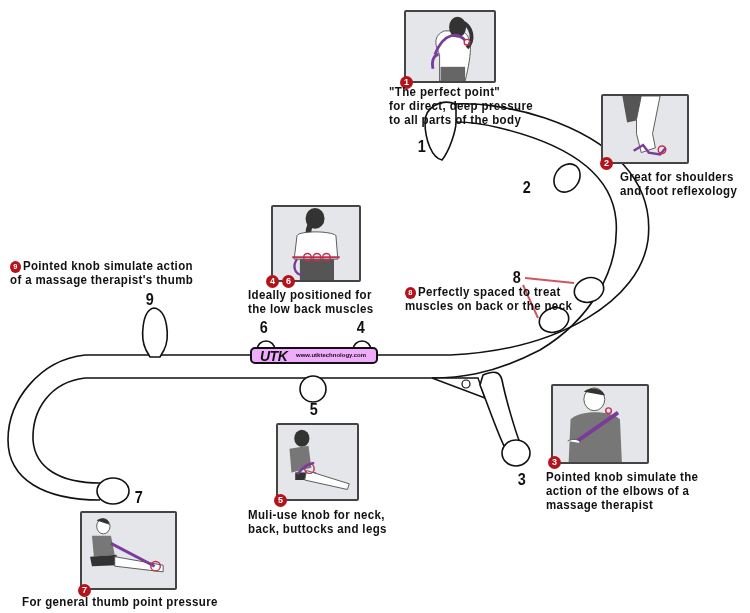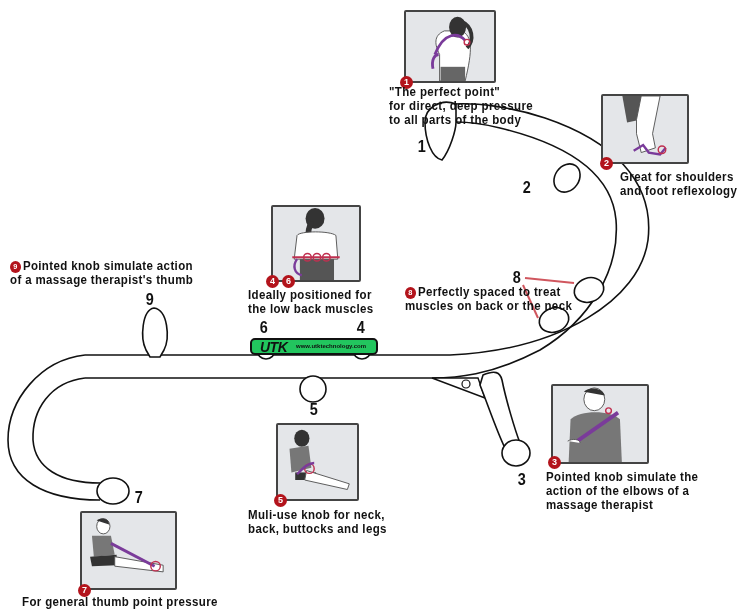--- a/index.html
+++ b/index.html
@@ -8,22 +8,22 @@
     #diagram { position:absolute; left:0; top:0; width:750px; height:613px; }
     .card { position:absolute; background:#e4e6e9; border:2px solid #444; border-radius:2px; box-sizing:border-box; }
     .card svg { width:100%; height:100%; display:block; }
     .badge { position:absolute; width:13px; height:13px; border-radius:50%; background:#b3141c;
              color:#fff; font-size:9px; font-weight:bold; line-height:13px; text-align:center; }
     .caption { position:absolute; font-family:"Liberation Sans", sans-serif; font-weight:bold;
                font-size:12.5px; line-height:14px; letter-spacing:0.4px; white-space:pre; color:#111; transform:scaleX(0.92); transform-origin:left top; }
     .num { position:absolute; font-weight:bold; font-size:17px; color:#111; transform:scaleX(0.85); }
     .inline-badge { display:inline-block; width:12px; height:12px; border-radius:50%; background:#b3141c; color:#fff;
                     font-size:8px; line-height:12px; text-align:center; vertical-align:1px; margin-right:2px; }
-    .brand { position:absolute; left:250px; top:338px; width:128px; height:17px; border:2px solid #111; border-radius:5px;
-             box-sizing:border-box; background:#22c55e; }
+    .brand { position:absolute; left:250px; top:347px; width:128px; height:17px; border:2px solid #111; border-radius:5px;
+             box-sizing:border-box; background:#f0abfc; }
     .brand-logo { position:absolute; left:8px; top:-1px; font-size:14px; font-weight:bold; font-style:italic; letter-spacing:-0.5px; }
     .brand-url { position:absolute; left:44px; top:3px; font-size:6px; font-weight:bold; }
   </style>
 </head>
 <body>
 
 <svg id="diagram" viewBox="0 0 750 613">
   <g fill="none" stroke="#111" stroke-width="1.6">
 
     <path d="M 85 355 L 450 355 C 560 350, 640 300, 648 240 C 655 180, 610 140, 545 118 C 510 106, 475 103, 455 104"></path>

